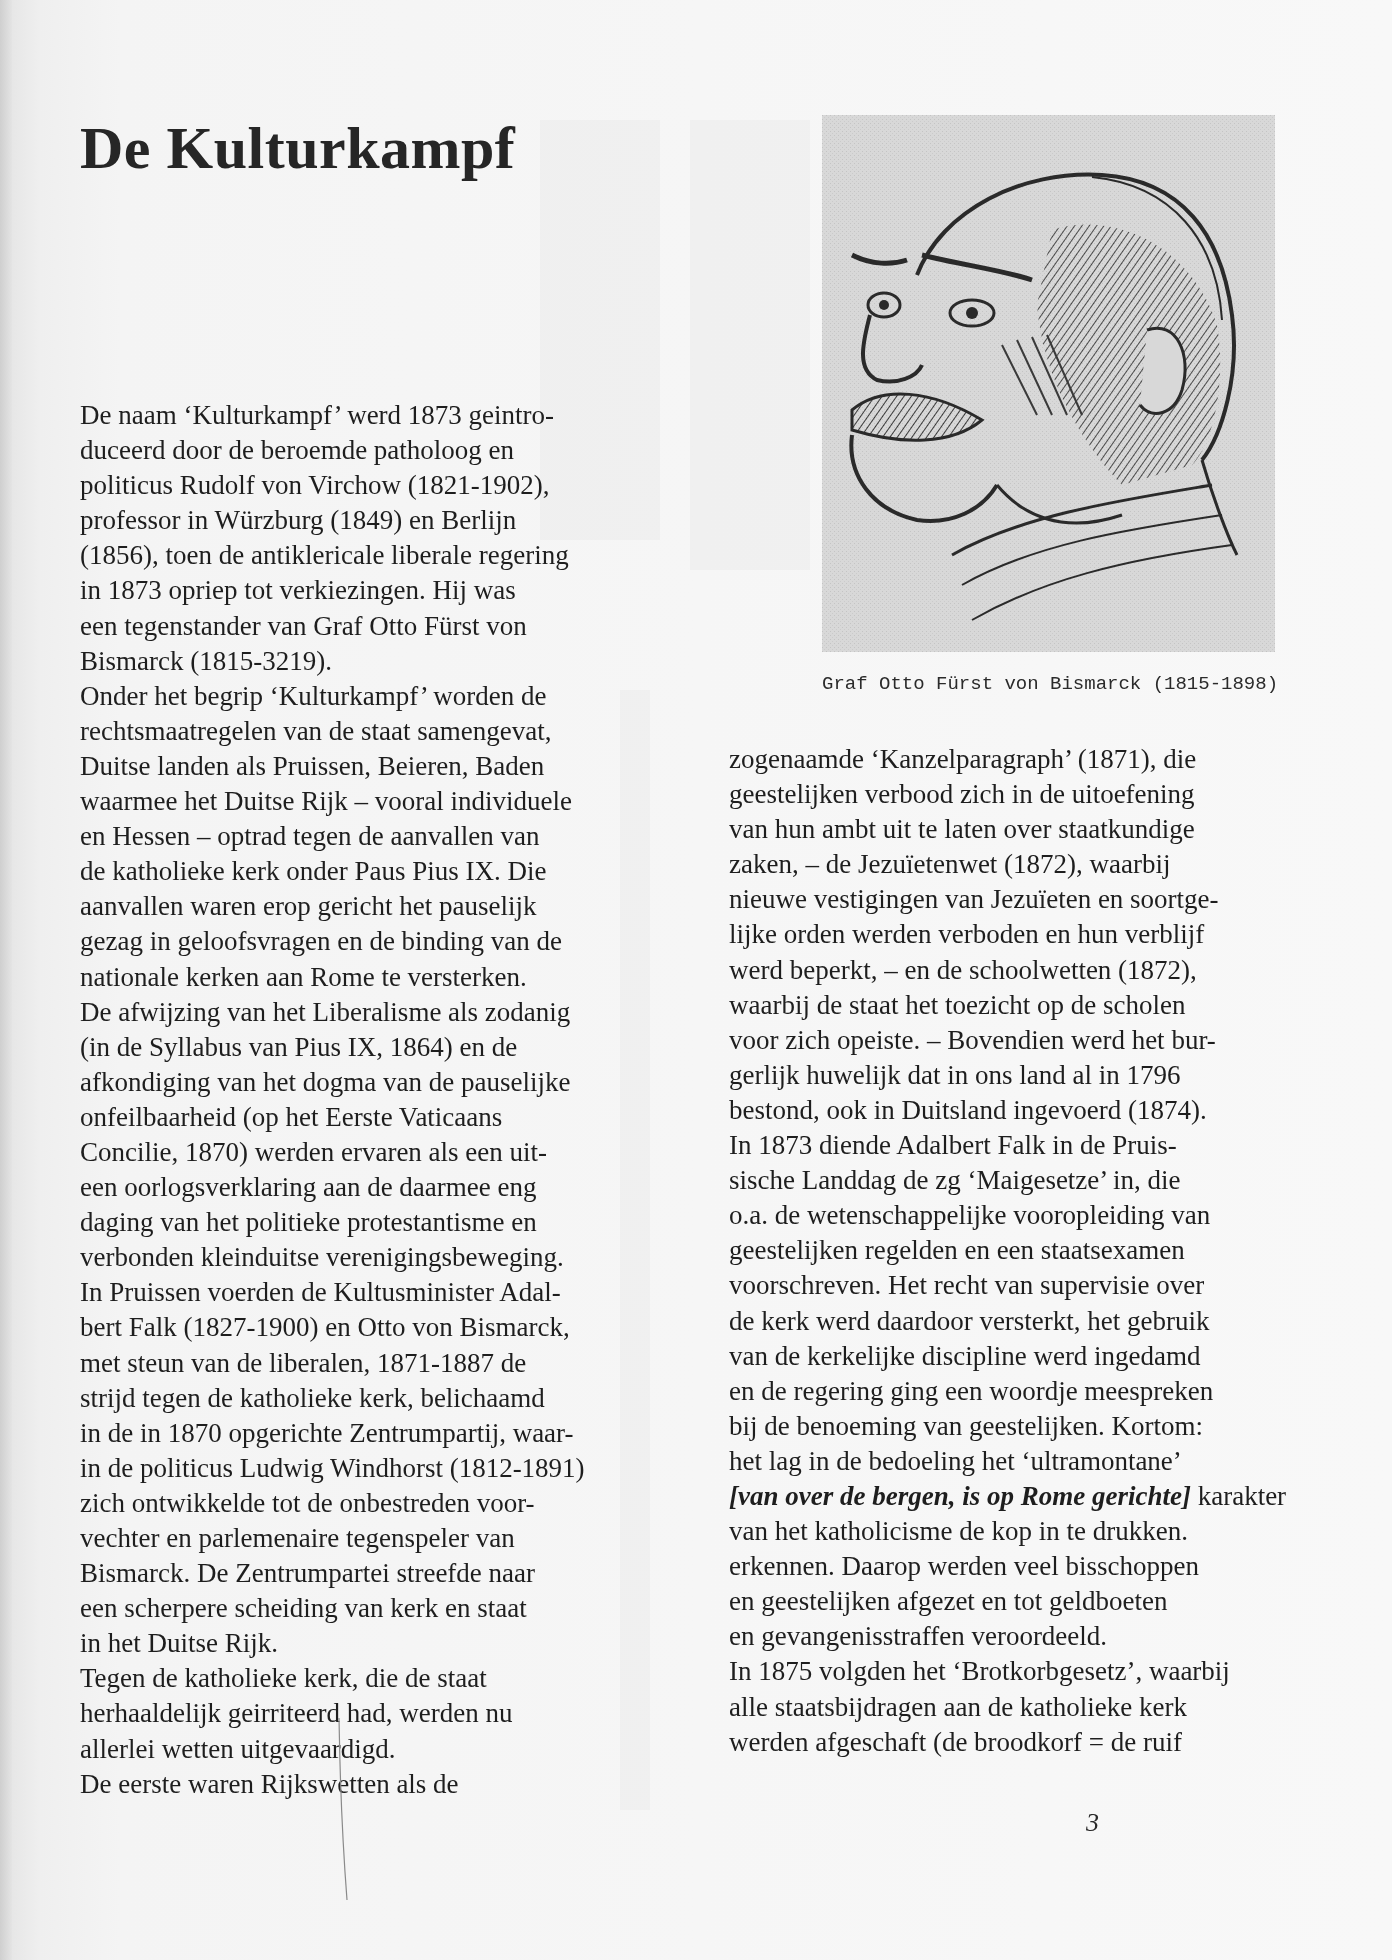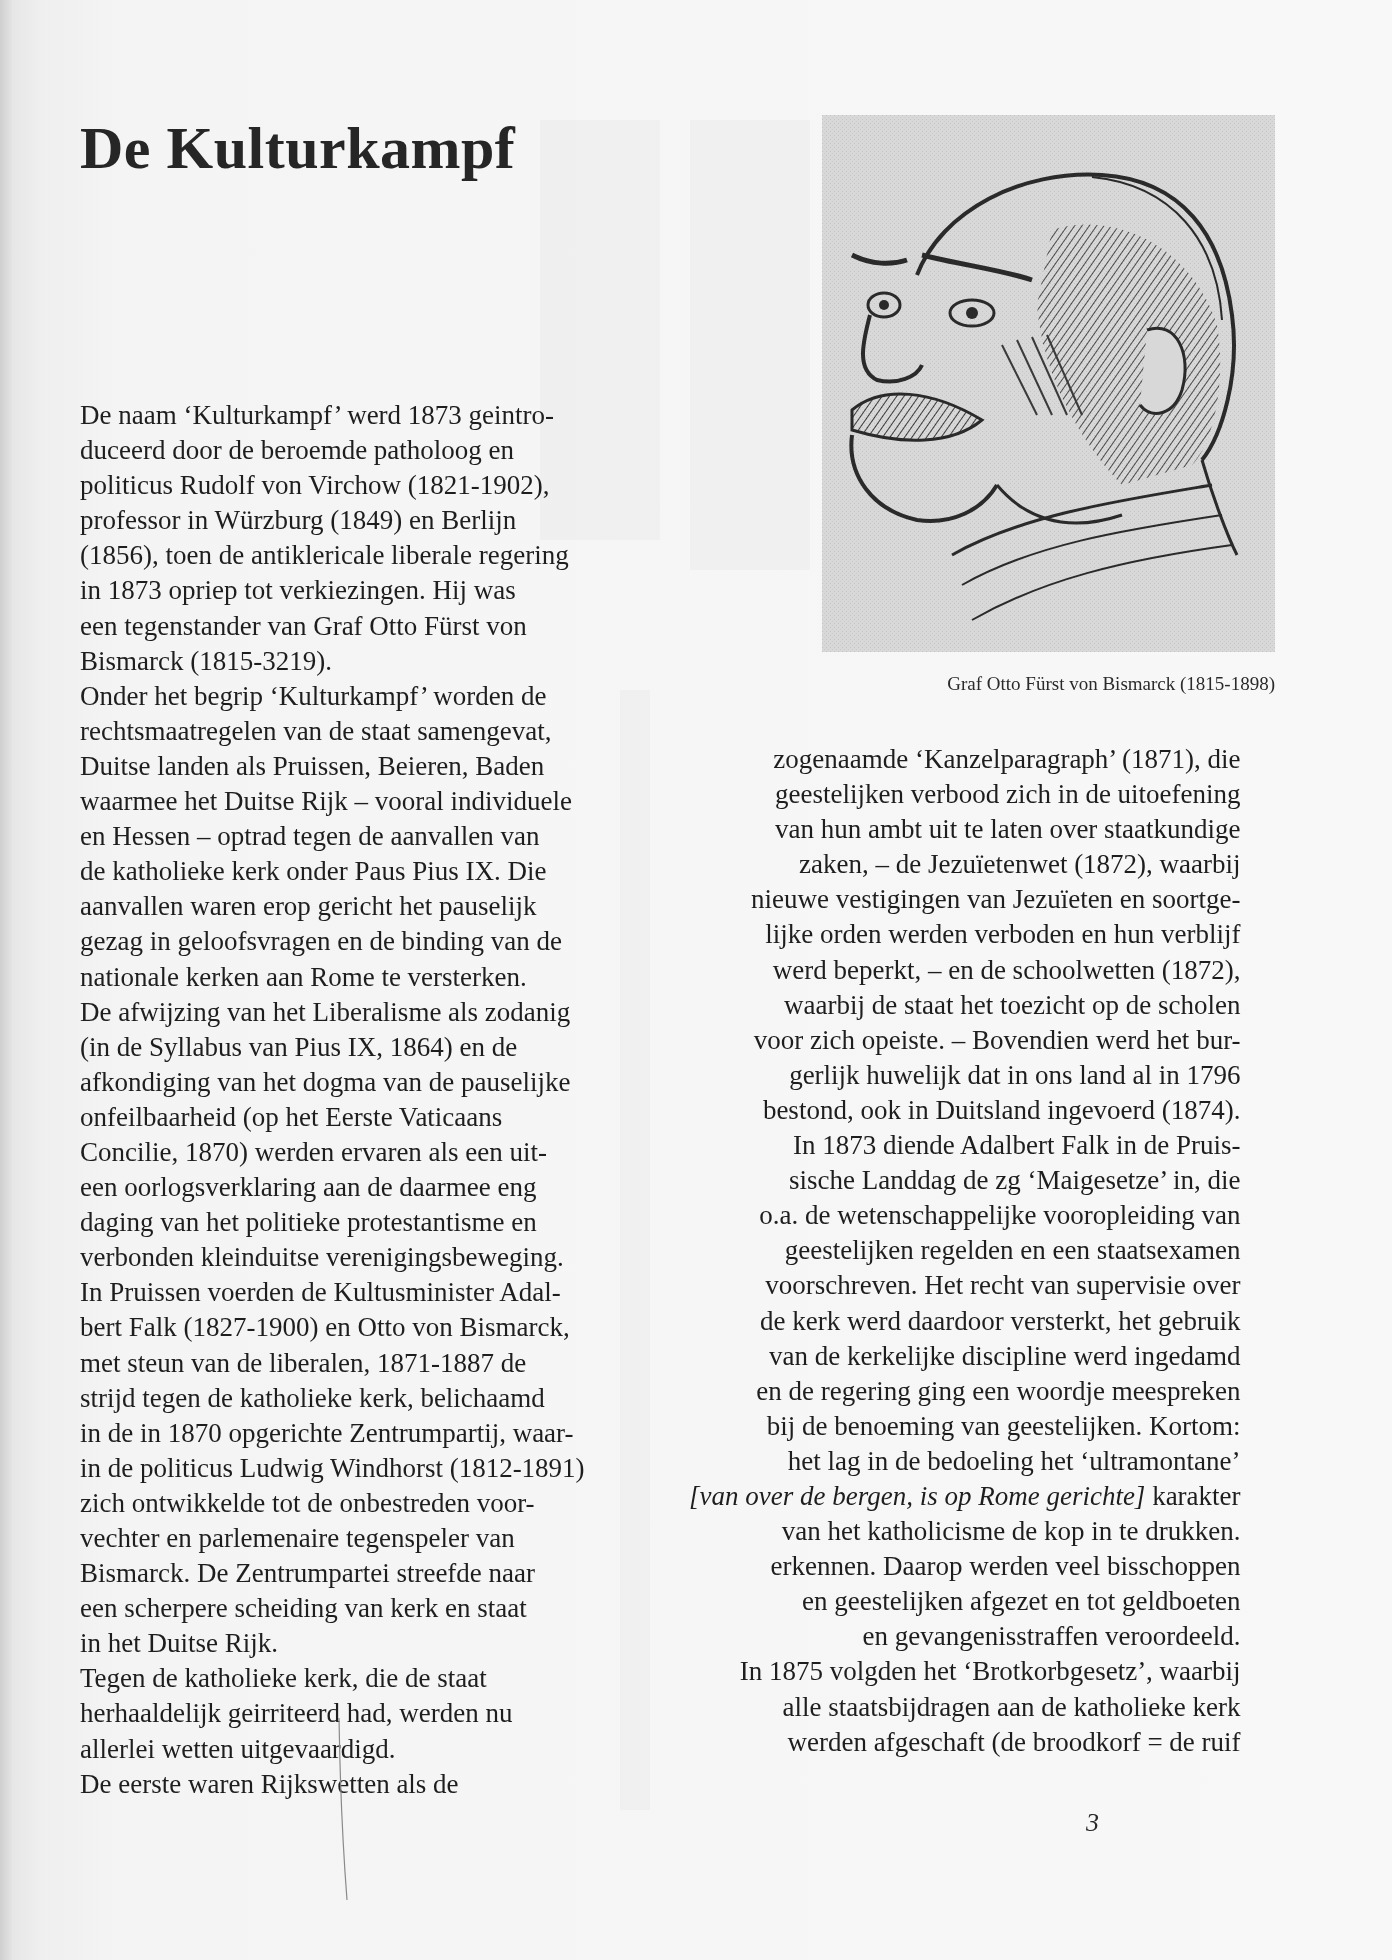--- a/index.html
+++ b/index.html
@@ -53,26 +53,26 @@
     }
     .column .line {
       display: block;
       height: 35.1px;
     }
     .col-left {
       left: 80px;
       top: 398px;
     }
     .col-right {
-      left: 689px;
+      left: 729px;
       top: 742px;
-      text-align: right;
     }
     .italic {
       font-style: italic;
+      font-weight: bold;
     }
     .figure {
       position: absolute;
       left: 822px;
       top: 115px;
       width: 453px;
       height: 537px;
       background: #d6d6d6;
       overflow: hidden;
     }
@@ -80,21 +80,21 @@
       display: block;
       width: 100%;
       height: 100%;
     }
     .caption {
       position: absolute;
       left: 822px;
       top: 673px;
       width: 453px;
       text-align: right;
-      font-family: Liberation Serif, serif;
+      font-family: Liberation Mono, monospace;
       font-size: 19px;
       color: #2a2a2a;
       white-space: nowrap;
     }
     .page-number {
       position: absolute;
       left: 1086px;
       top: 1808px;
       font-family: "Liberation Serif", "DejaVu Serif", serif;
       font-size: 26px;

